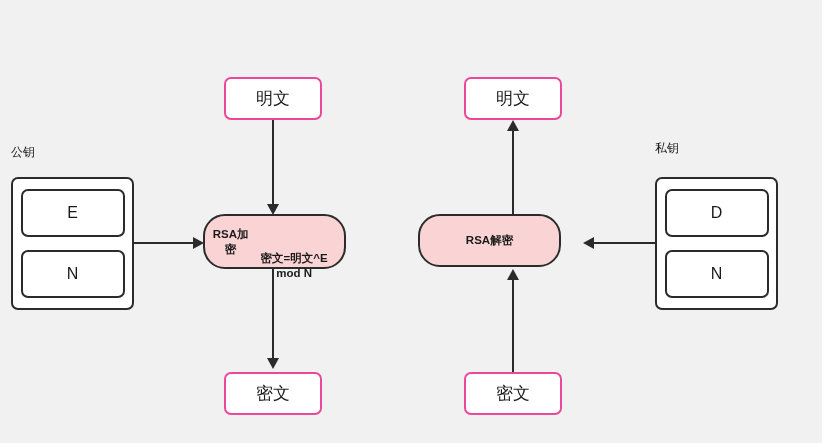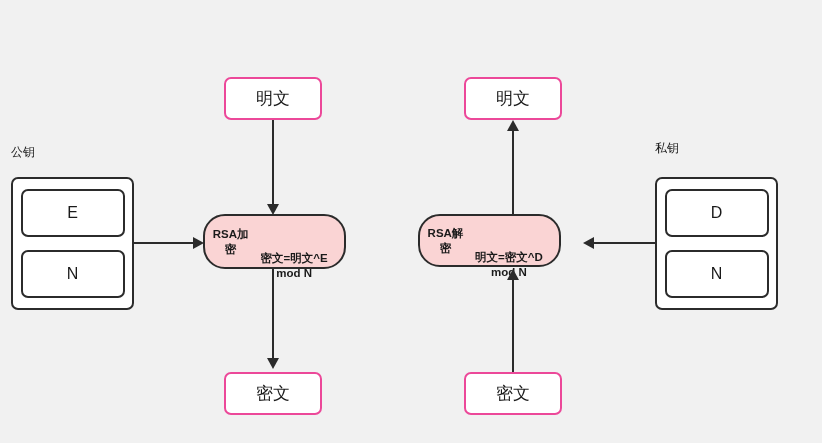--- a/index.html
+++ b/index.html
@@ -195,21 +195,20 @@
     <div class="key-slot">
       <span>N</span>
     </div>
   </div>
 
   <div class="conn h" style="left:594px; top:242px; width:61px;"></div>
   <div class="arrowhead left" style="left:583px; top:237px;"></div>
 
   <div class="process" style="left:418px; top:214px; width:143px; height:53px;">
     <span class="line1">RSA解密</span>
-    <span class="line2">明文=密文^D mod N</span>
   </div>
 
   <div class="conn v" style="left:512px; top:280px; height:92px;"></div>
   <div class="arrowhead up" style="left:507px; top:269px;"></div>
 
   <div class="node data-box" style="left:464px; top:372px; width:98px; height:43px;">
     <span>密文</span>
   </div>
 
 

